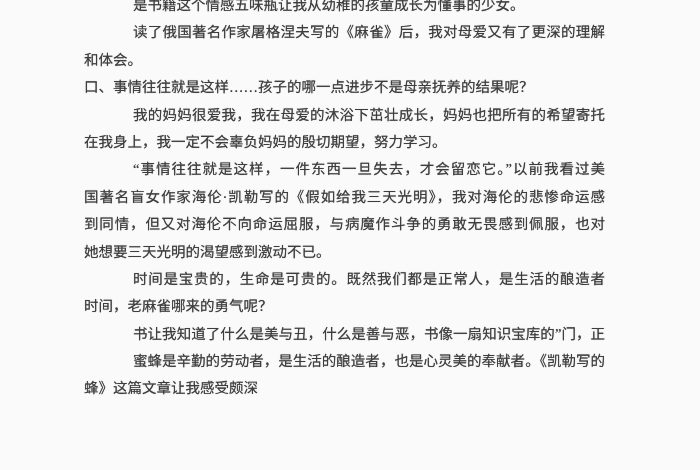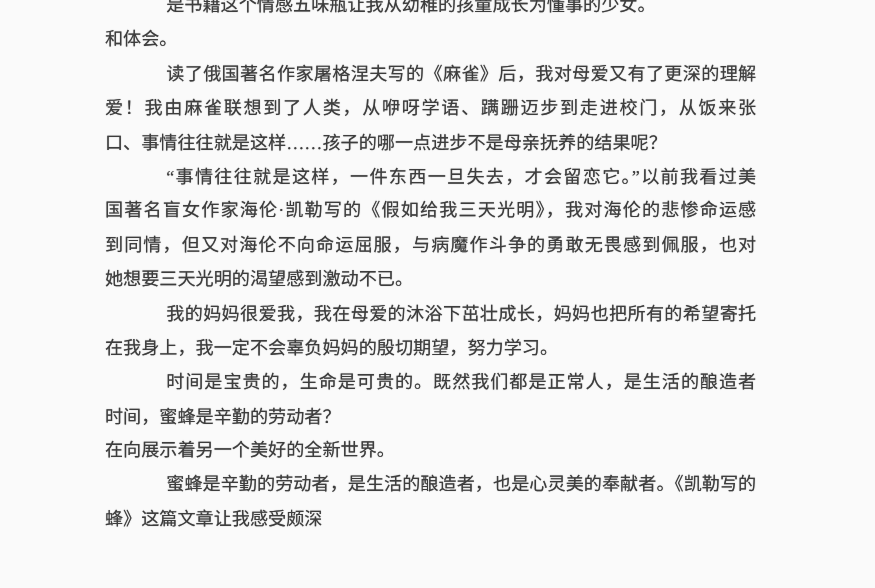--- a/index.html
+++ b/index.html
@@ -44,41 +44,40 @@
   }
 </style>
 </head>
 <body style="background: rgb(250, 250, 250);">
 
 <div class="document-page" style="color: rgb(61, 61, 61);">
     <div class="paragraph">
       <div class="line indent">是书籍这个情感五味瓶让我从幼稚的孩童成长为懂事的少女。</div>
     </div>
     <div class="paragraph">
+      <div class="line indent justify">读了俄国著名作家屠格涅夫写的《麻雀》后，我对母爱又有了更深的理解</div>
       <div class="line">和体会。</div>
-      <div class="line indent justify">读了俄国著名作家屠格涅夫写的《麻雀》后，我对母爱又有了更深的理解</div>
     </div>
     <div class="paragraph">
-      <div class="line justify">爱！我由麻雀联想到了人类，从咿呀学语、蹒跚迈步到走进校门，从饭来张</div>
       <div class="line">口、事情往往就是这样……孩子的哪一点进步不是母亲抚养的结果呢？</div>
+    </div>
+    <div class="paragraph">
+      <div class="line indent justify">我的妈妈很爱我，我在母爱的沐浴下茁壮成长，妈妈也把所有的希望寄托</div>
+      <div class="line">在我身上，我一定不会辜负妈妈的殷切期望，努力学习。</div>
     </div>
     <div class="paragraph">
       <div class="line indent justify">“事情往往就是这样，一件东西一旦失去，才会留恋它。”以前我看过美</div>
       <div class="line justify">国著名盲女作家海伦·凯勒写的《假如给我三天光明》，我对海伦的悲惨命运感</div>
       <div class="line justify">到同情，但又对海伦不向命运屈服，与病魔作斗争的勇敢无畏感到佩服，也对</div>
       <div class="line">她想要三天光明的渴望感到激动不已。</div>
     </div>
     <div class="paragraph">
-      <div class="line indent justify">我的妈妈很爱我，我在母爱的沐浴下茁壮成长，妈妈也把所有的希望寄托</div>
-      <div class="line">在我身上，我一定不会辜负妈妈的殷切期望，努力学习。</div>
+      <div class="line indent justify">时间是宝贵的，生命是可贵的。既然我们都是正常人，是生活的酿造者</div>
+      <div class="line">时间，老麻雀哪来的勇气呢？</div>
     </div>
     <div class="paragraph">
-      <div class="line indent justify">时间是宝贵的，生命是可贵的。既然我们都是正常人，是生活的酿造者</div>
-      <div class="line">时间，蜜蜂是辛勤的劳动者？</div>
-    </div>
-    <div class="paragraph">
-      <div class="line">在向展示着另一个美好的全新世界。</div>
+      <div class="line indent justify">书让我知道了什么是美与丑，什么是善与恶，书像一扇知识宝库的”门，正</div>
     </div>
     <div class="paragraph">
       <div class="line indent justify">蜜蜂是辛勤的劳动者，是生活的酿造者，也是心灵美的奉献者。《凯勒写的</div>
       <div class="line">蜂》这篇文章让我感受颇深</div>
     </div>
   </div>
 
 </body></html>

